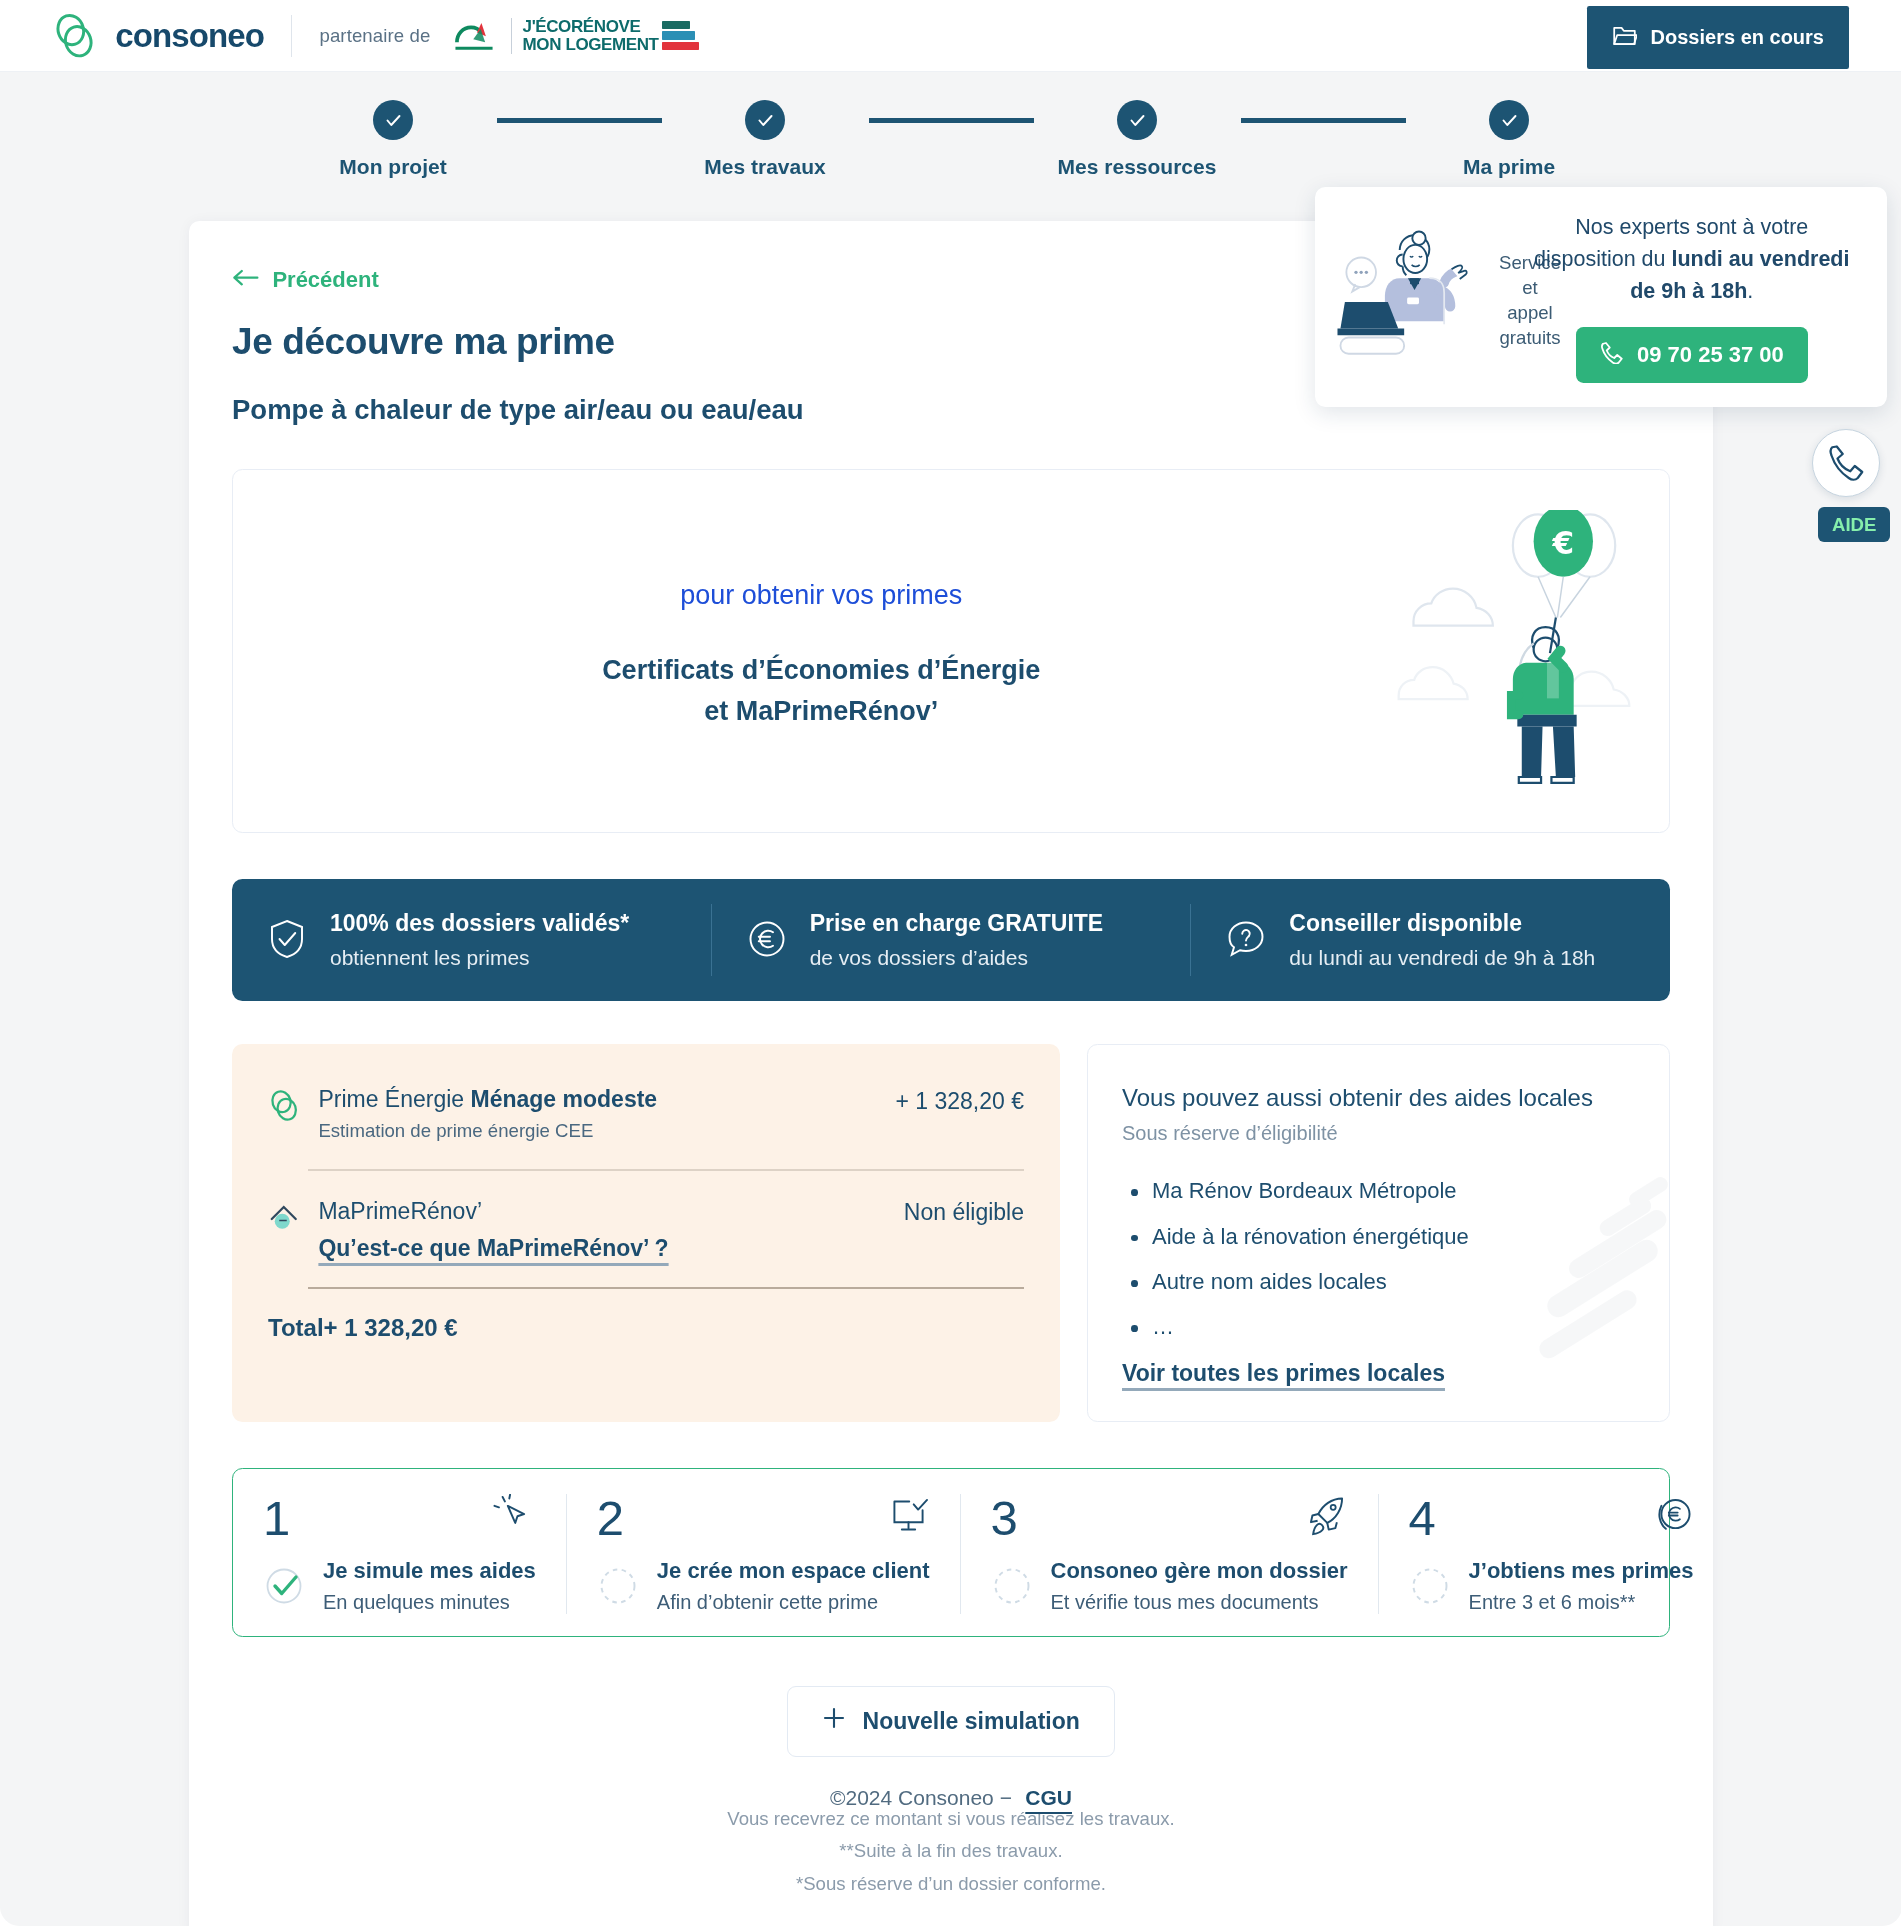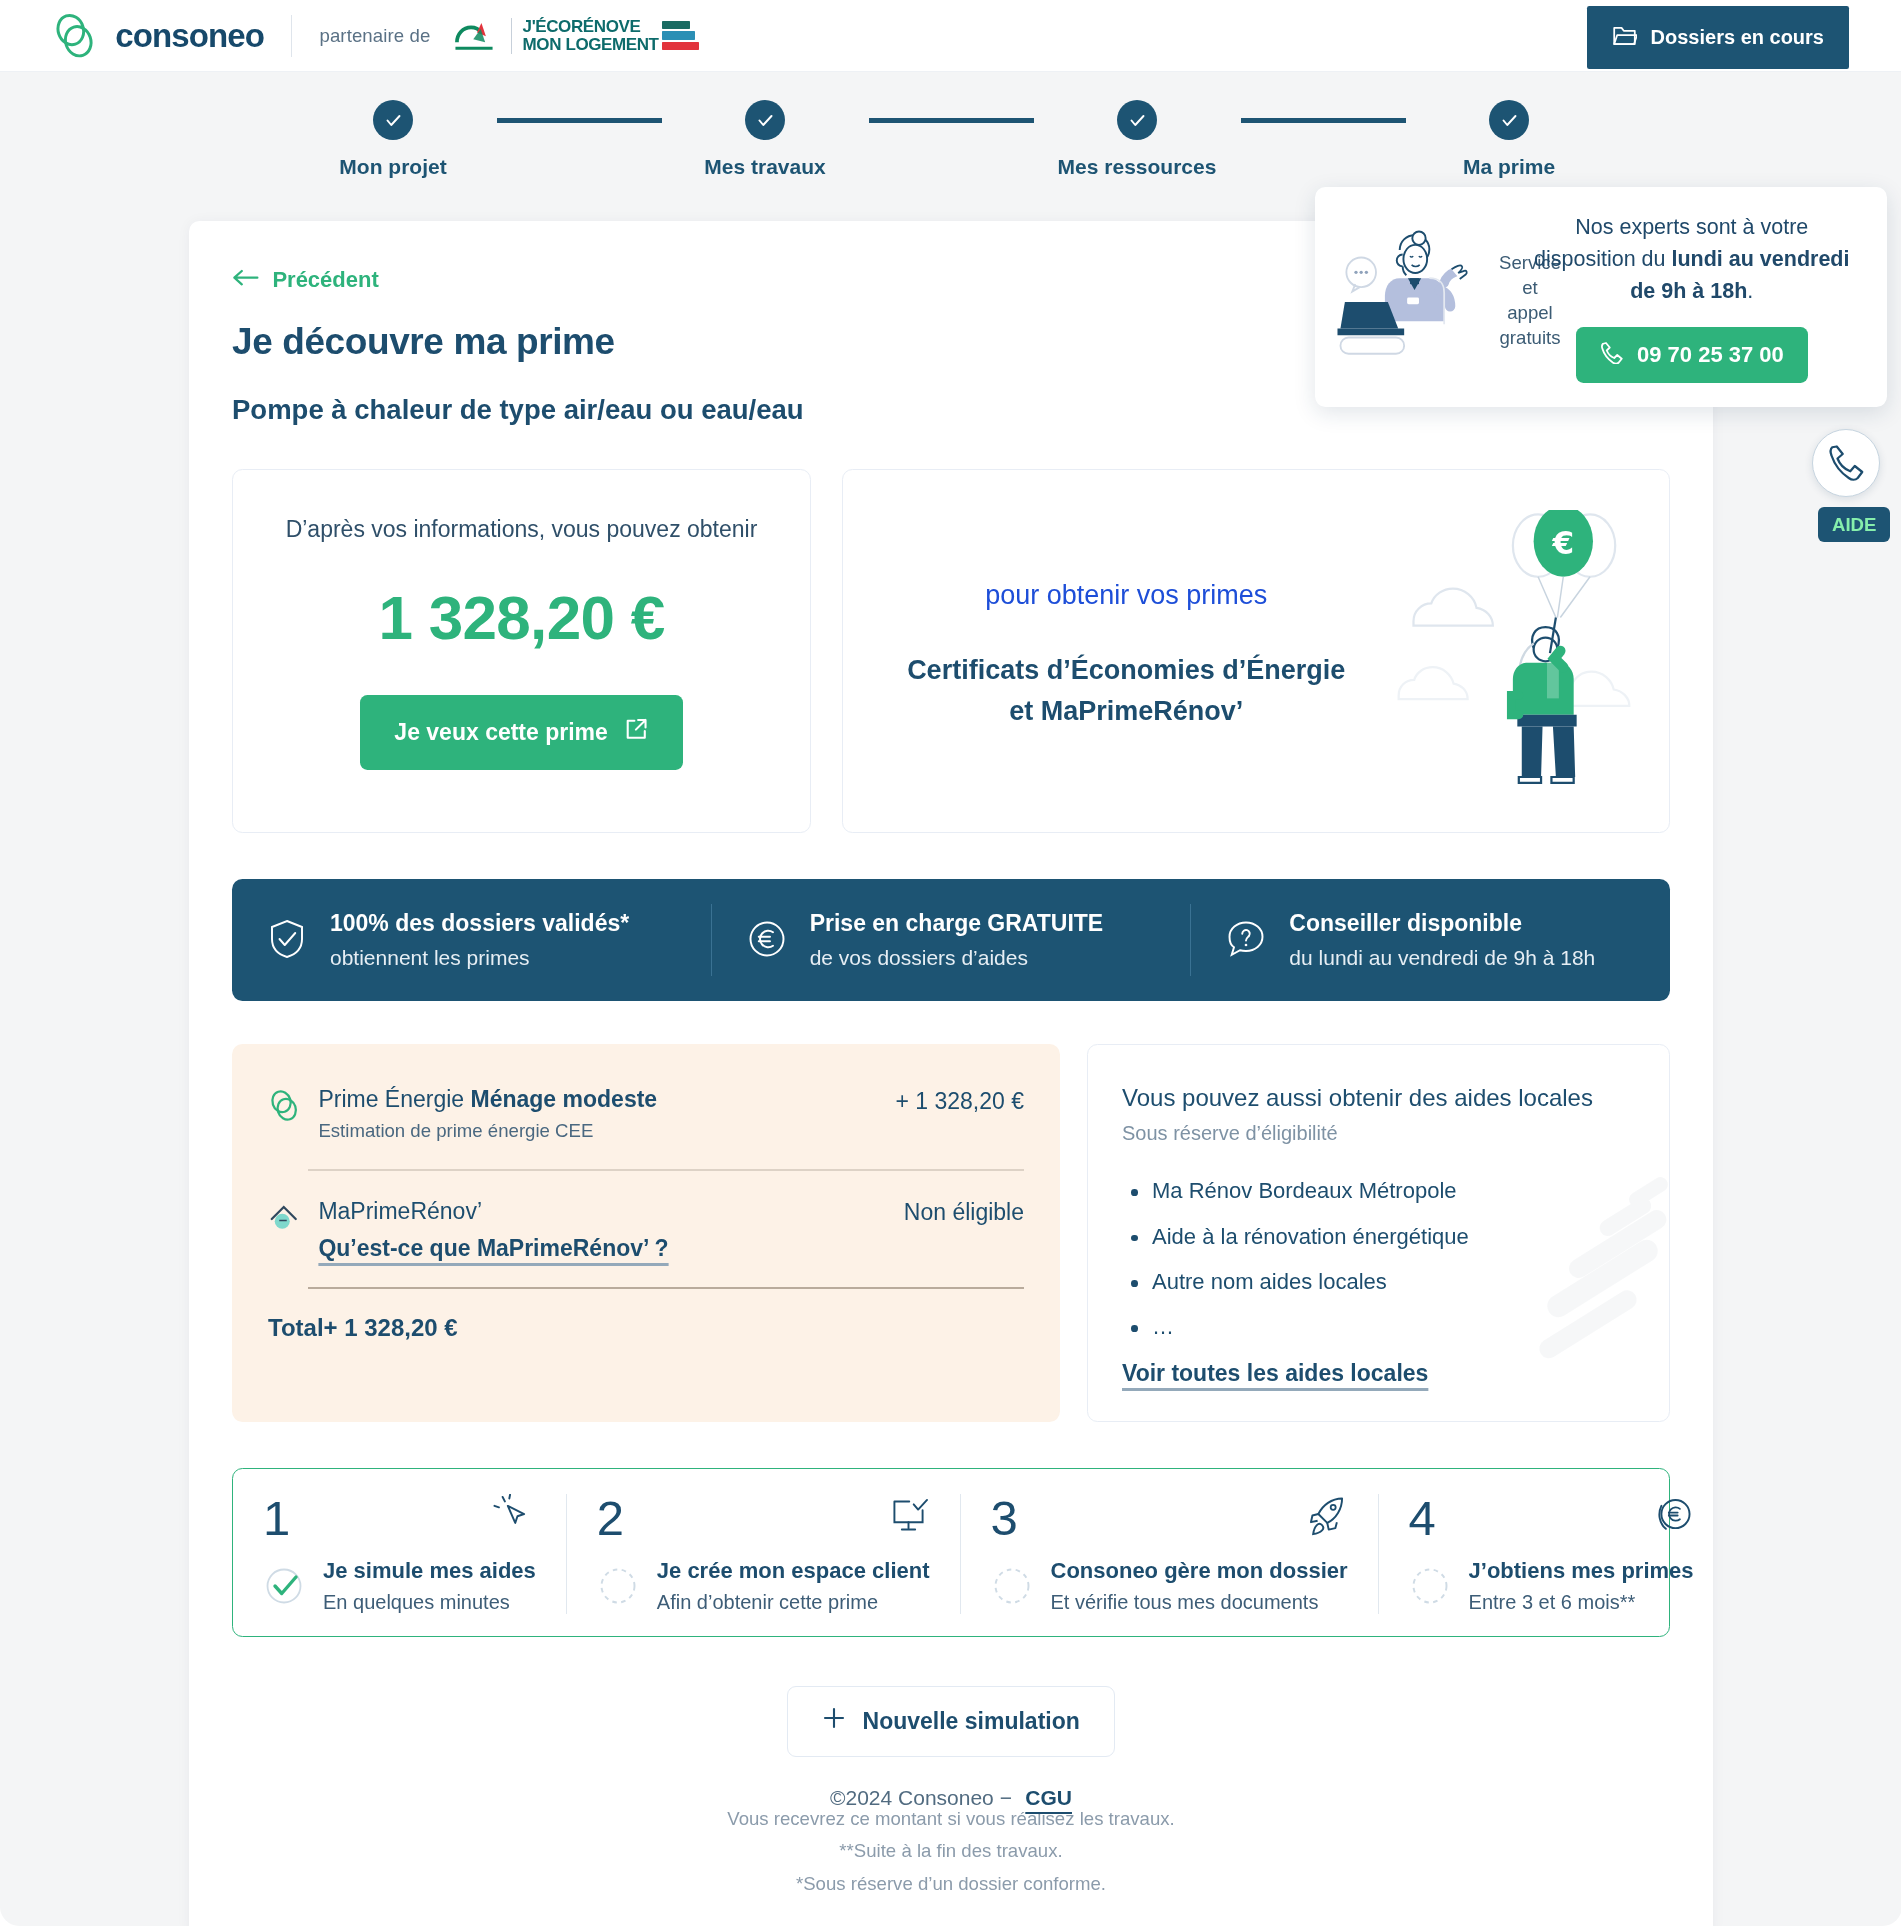--- a/index.html
+++ b/index.html
@@ -346,33 +346,20 @@
             </svg>
         </span>
         <span>Précédent</span>
       </div>
 
       <h1 class="h1">Je découvre ma prime</h1>
       <h2 class="h2">Pompe à chaleur de type air/eau ou eau/eau</h2>
 
       <div class="herorow">
 
-        <div class="hero-left">
-          <div class="hero-lead">D’après vos informations, vous pouvez obtenir</div>
-          <div class="hero-amount">1 328,20 €</div>
-          <button class="cta">
-            <span>Je veux cette prime</span>
-            <span>
-              <svg viewBox="0 0 33 33" fill="none">
-                <path d="M14 5H5v23h23v-9" stroke="#ffffff" stroke-width="2.8" stroke-linecap="round" stroke-linejoin="round"></path>
-                <path d="M19 4h10v10M29 4L16 17" stroke="#ffffff" stroke-width="2.8" stroke-linecap="round" stroke-linejoin="round"></path>
-              </svg>
-            </span>
-          </button>
-        </div>
 
         <div class="hero-right">
           <div class="hero-right-txt">
             <div class="hr-t2">pour obtenir vos primes</div>
             <div class="hr-t3">
               <div>Certificats d’Économies d’Énergie</div>
               <div>et MaPrimeRénov’</div>
             </div>
           </div>
           <span class="balloon-art">
@@ -488,21 +475,21 @@
 
         <div class="locales">
           <div class="loc-t1">Vous pouvez aussi obtenir des aides locales</div>
           <div class="loc-t2">Sous réserve d’éligibilité</div>
           <ul class="loc-list">
             <li>Ma Rénov Bordeaux Métropole</li>
             <li>Aide à la rénovation énergétique</li>
             <li>Autre nom aides locales</li>
             <li>…</li>
           </ul>
-          <div class="loc-link">Voir toutes les aides locales</div>
+          <div class="loc-link">Voir toutes les primes locales</div>
           <span class="loc-watermark">
             <svg viewBox="0 0 330 330" fill="none">
               <g fill="#eef0f2">
                 <rect x="150" y="150" width="150" height="26" rx="13" transform="rotate(-32 150 150)"></rect>
                 <rect x="120" y="200" width="170" height="30" rx="15" transform="rotate(-32 120 200)"></rect>
                 <rect x="110" y="258" width="150" height="26" rx="13" transform="rotate(-32 110 258)"></rect>
                 <rect x="192" y="96" width="78" height="22" rx="11" transform="rotate(-32 192 96)"></rect>
                 <rect x="232" y="58" width="58" height="20" rx="10" transform="rotate(-32 232 58)"></rect>
               </g>
             </svg>

